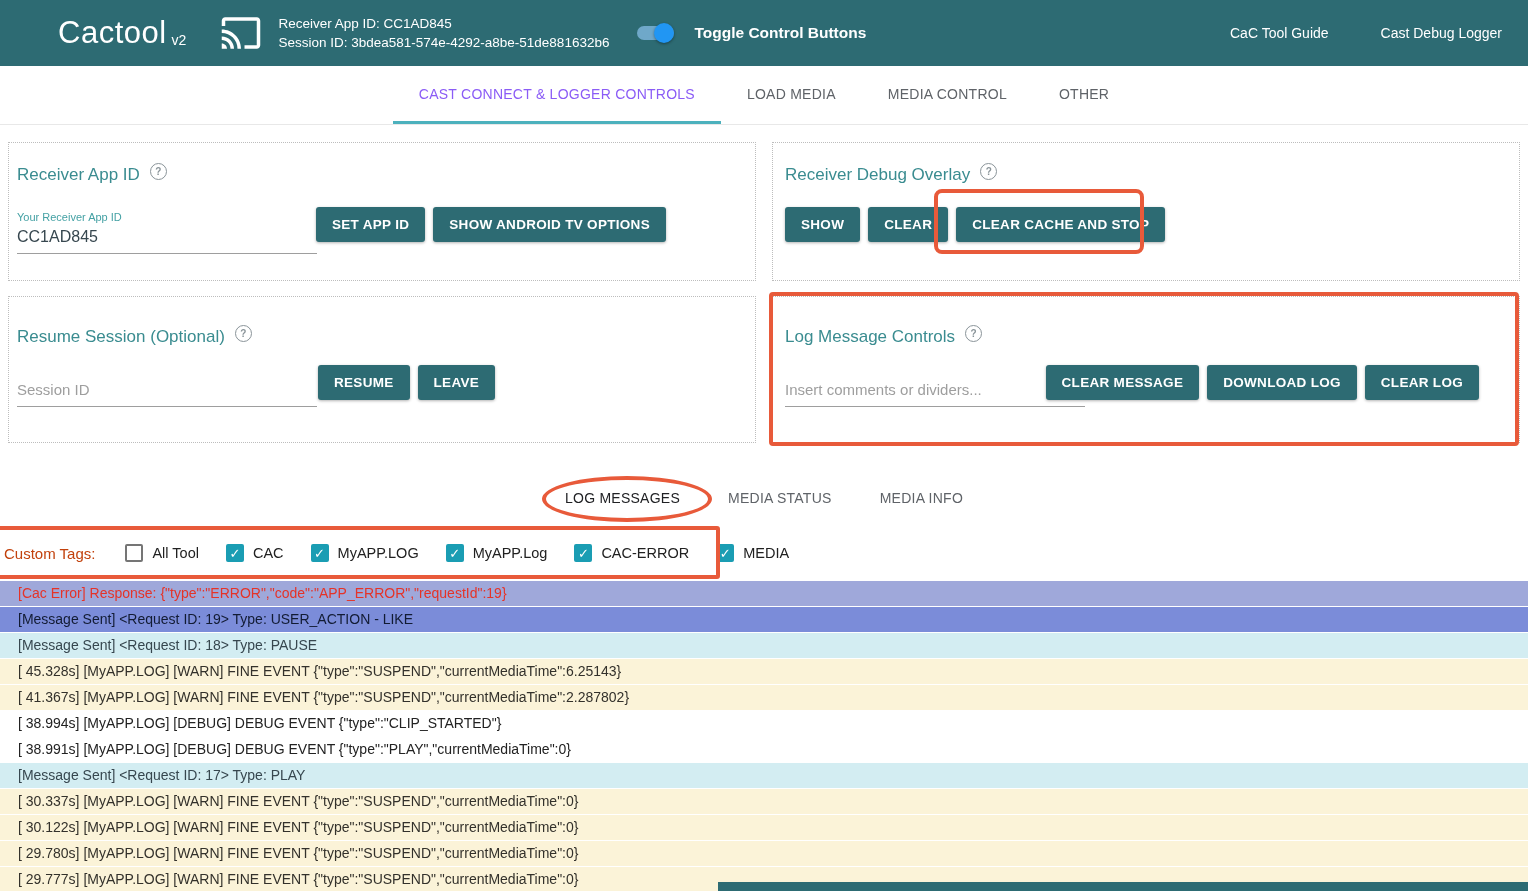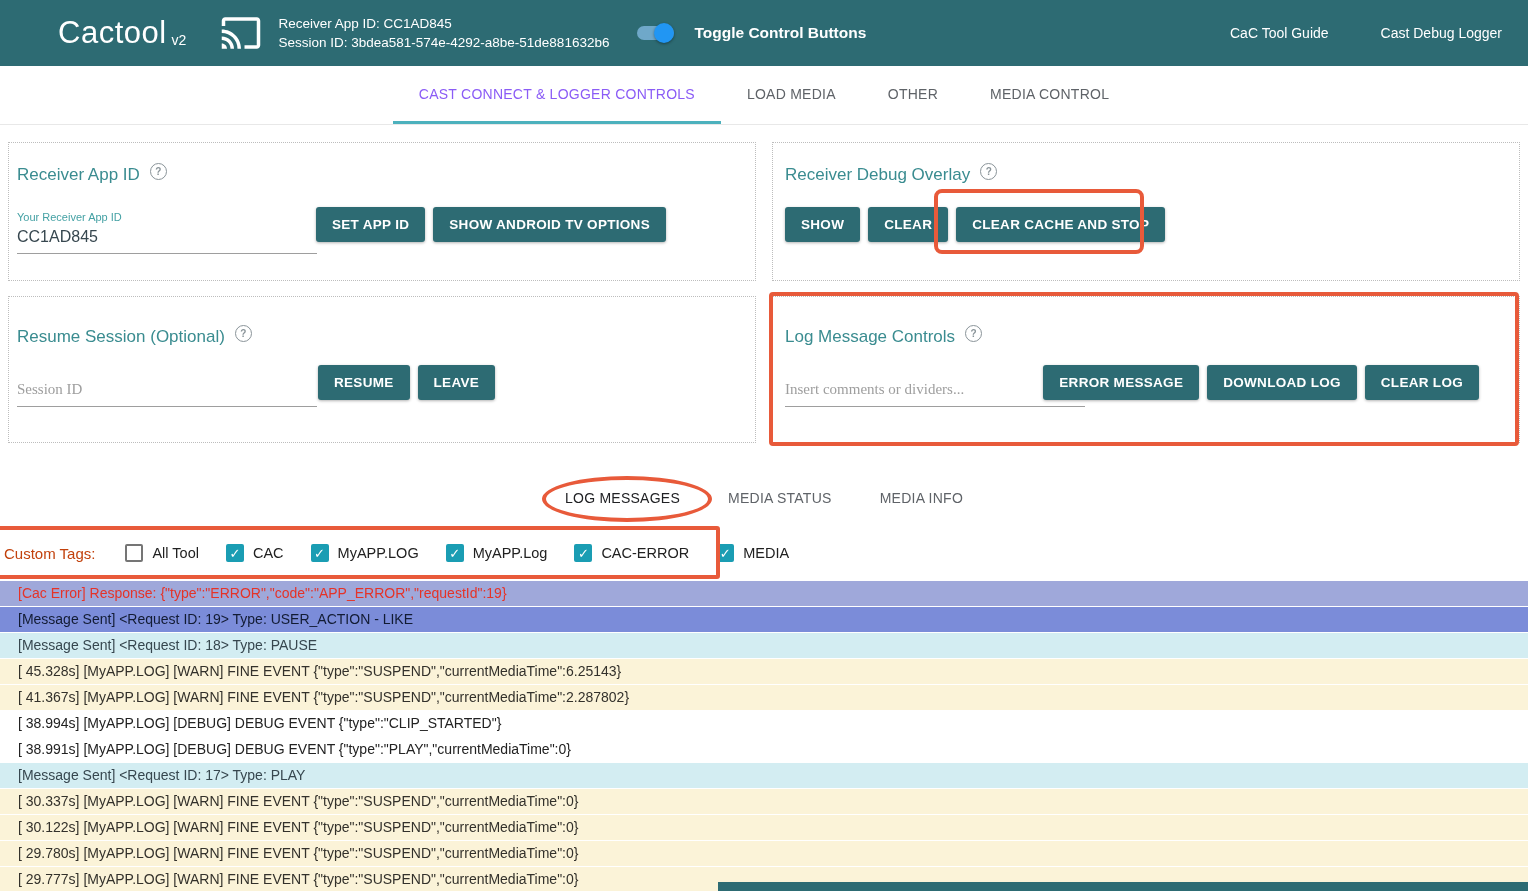--- a/index.html
+++ b/index.html
@@ -54,21 +54,21 @@
 
   .field{position:absolute;width:300px;}
   .field-label{font-size:11px;color:#44a1a4;}
   .field input{width:100%;border:none;border-bottom:1px solid #9e9e9e;outline:none;background:transparent;
     font-family:"Liberation Sans","DejaVu Sans",sans-serif;}
   .field input::placeholder{color:#9e9e9e;}
   .card-receiver .field{left:8px;top:68px;}
   .card-receiver .field input{font-size:16px;color:#37474f;padding:5px 0 7px;}
   .card-resume .field{left:8px;top:78px;}
   .card-logctl .field{left:12px;top:78px;}
-  .card-resume .field input,.card-logctl .field input{font-size:15px;color:#0c4a6e;padding:6px 0 8px;font-family:Liberation Serif, serif;}
+  .card-resume .field input,.card-logctl .field input{font-size:15px;color:#0c4a6e;padding:6px 0 8px;}
 
   .btn-row{position:absolute;display:flex;gap:8px;}
   .card-receiver .btn-row{left:307px;top:64px;}
   .card-overlay .btn-row{left:12px;top:64px;}
   .card-resume .btn-row{left:309px;top:68px;justify-content:flex-end;}
   .card-logctl .btn-row{right:40px;top:68px;}
   .btn{height:35px;padding:0 16px;background:var(--btn);color:#fff;border:none;border-radius:3px;
     font-family:"Liberation Sans","DejaVu Sans",sans-serif;font-size:13.5px;font-weight:700;
     letter-spacing:.3px;cursor:pointer;box-shadow:0 1px 3px rgba(0,0,0,.3);white-space:nowrap;}
 
@@ -134,22 +134,22 @@
     <div class="header-spacer"></div>
     <div class="header-links">
       <a>CaC Tool Guide</a>
       <a>Cast Debug Logger</a>
     </div>
   </header>
 
   <nav class="main-tabs">
     <div class="tab active">CAST CONNECT &amp; LOGGER CONTROLS</div>
       <div class="tab">LOAD MEDIA</div>
+      <div class="tab">MEDIA CONTROL</div>
       <div class="tab">OTHER</div>
-      <div class="tab">MEDIA CONTROL</div>
   </nav>
 
   <section class="card card-receiver">
     <div class="card-title">
       <span>Receiver App ID</span>
       <span class="help">?</span>
     </div>
     <div class="field">
       <div class="field-label">Your Receiver App ID</div>
       <input type="text" value="CC1AD845" style="">
@@ -188,21 +188,21 @@
 
   <section class="card card-logctl">
     <div class="card-title">
       <span>Log Message Controls</span>
       <span class="help">?</span>
     </div>
     <div class="field">
       <input type="text" placeholder="Insert comments or dividers..." style="">
     </div>
     <div class="btn-row">
-      <button class="btn">ERROR MESSAGE</button>
+      <button class="btn">CLEAR MESSAGE</button>
         <button class="btn">DOWNLOAD LOG</button>
         <button class="btn">CLEAR LOG</button>
     </div>
   </section>
 
   <nav class="log-tabs">
     <div class="tab active">LOG MESSAGES</div>
       <div class="tab">MEDIA STATUS</div>
       <div class="tab">MEDIA INFO</div>
   </nav>

